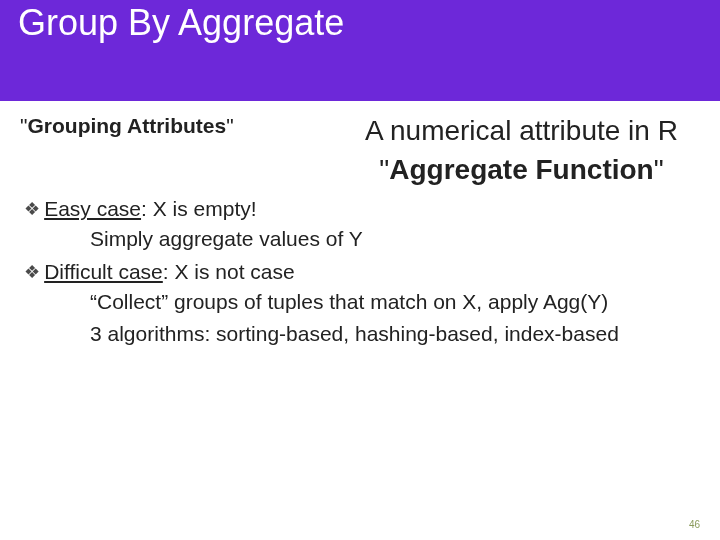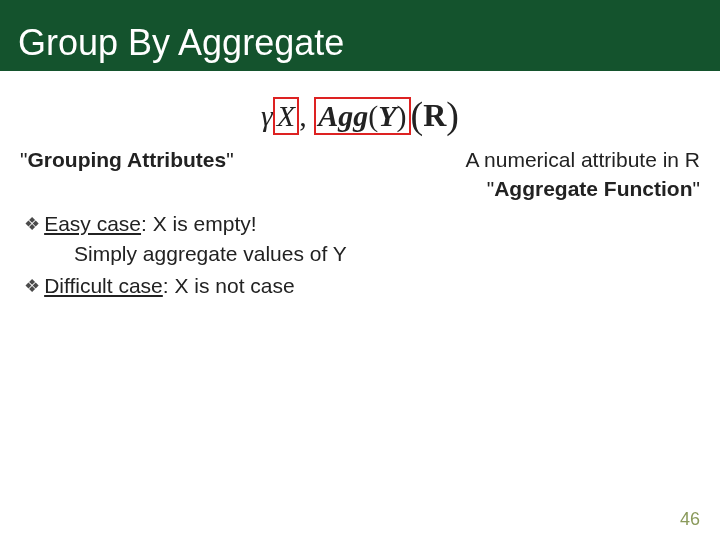--- a/index.html
+++ b/index.html
@@ -5,23 +5,23 @@
   * { box-sizing: border-box; margin: 0; padding: 0; }
   body {
     width: 720px;
     height: 540px;
     font-family: Arial, Helvetica, sans-serif;
     background: #fff;
     position: relative;
     overflow: hidden;
   }
   .titlebar {
-    background: #14532d;
-    height: 71px;
-    padding: 22px 18px 0 18px;
+    background: #6d28d9;
+    height: 101px;
+    padding: 2px 18px 0 18px;
   }
   .title {
     color: #fff;
     font-size: 36px;
     font-weight: 400;
   }
   .content {
     padding: 10px 20px 0 20px;
     color: #222;
   }
@@ -53,64 +53,61 @@
     gap: 10px;
     margin-bottom: 8px;
   }
   .leftcol {
     width: 285px;
     font-size: 21px;
     line-height: 1.4;
   }
   .rightcol {
     flex: 1;
-    font-size: 21px;
+    font-size: 28px;
     line-height: 1.4;
-    text-align: right;
+    text-align: center;
     padding-left: 28px;
   }
   .b { font-weight: bold; }
   .bullet {
     font-size: 21px;
     margin: 6px 0 2px 4px;
   }
   .dia {
     color: #4a4a4a;
     font-size: 18px;
     position: relative;
     top: -1px;
     margin-right: 4px;
   }
   .sub {
     font-size: 21px;
-    margin: 4px 0 2px 54px;
+    margin: 4px 0 2px 70px;
     line-height: 1.35;
   }
   .italic { font-style: italic; }
   .u { text-decoration: underline; }
   .pagenum {
     position: absolute;
     right: 20px;
     bottom: 10px;
     color: #8a9a5b;
-    font-size: 18px;
+    font-size: 10px;
   }
 </style>
 </head>
 <body>
 
 <div class="titlebar">
   <div class="title">Group By Aggregate</div>
 </div>
 
 <div class="content">
 
-  <div class="formula">
-    <span class="gamma">γ</span><span class="boxed"><i>X</i></span><span>, </span><span class="boxed"><span><i class="b">Agg</i></span><span>(</span><i class="b">Y</i><span>)</span></span><span class="paren">(</span><span class="bigR">R</span><span class="paren">)</span>
-  </div>
 
   <div class="twocol">
     <div class="leftcol">
       <div>
         <span>"</span><span class="b">Grouping Attributes</span><span>"</span>
       </div>
     </div>
     <div class="rightcol">
       <div>A numerical attribute in R</div>
       <div>
@@ -120,16 +117,18 @@
   </div>
 
   <div class="bullet">
     <span class="dia">❖</span><span class="u">Easy case</span><span>: X is empty!</span>
   </div>
   <div class="sub">Simply aggregate values of Y</div>
 
   <div class="bullet">
     <span class="dia">❖</span><span class="u">Difficult case</span><span>: X is not case</span>
   </div>
+  <div class="sub">“Collect” groups of tuples that match on X, apply Agg(Y)</div>
+  <div class="sub">3 algorithms: sorting-based, hashing-based, index-based</div>
 
 </div>
 
 <div class="pagenum">46</div>
 
 </body></html>

